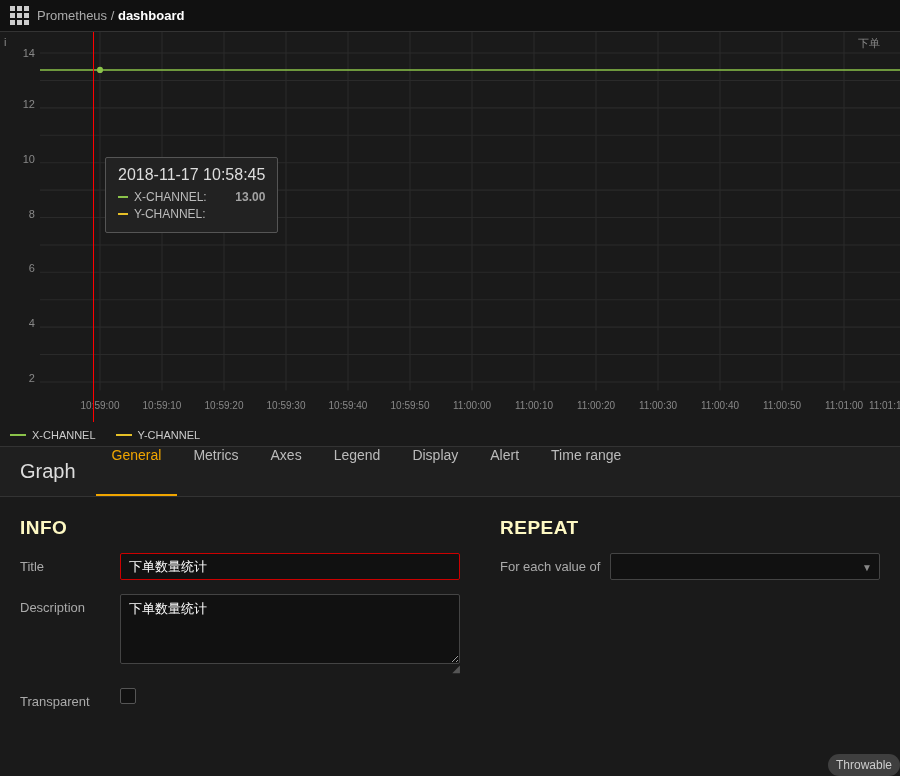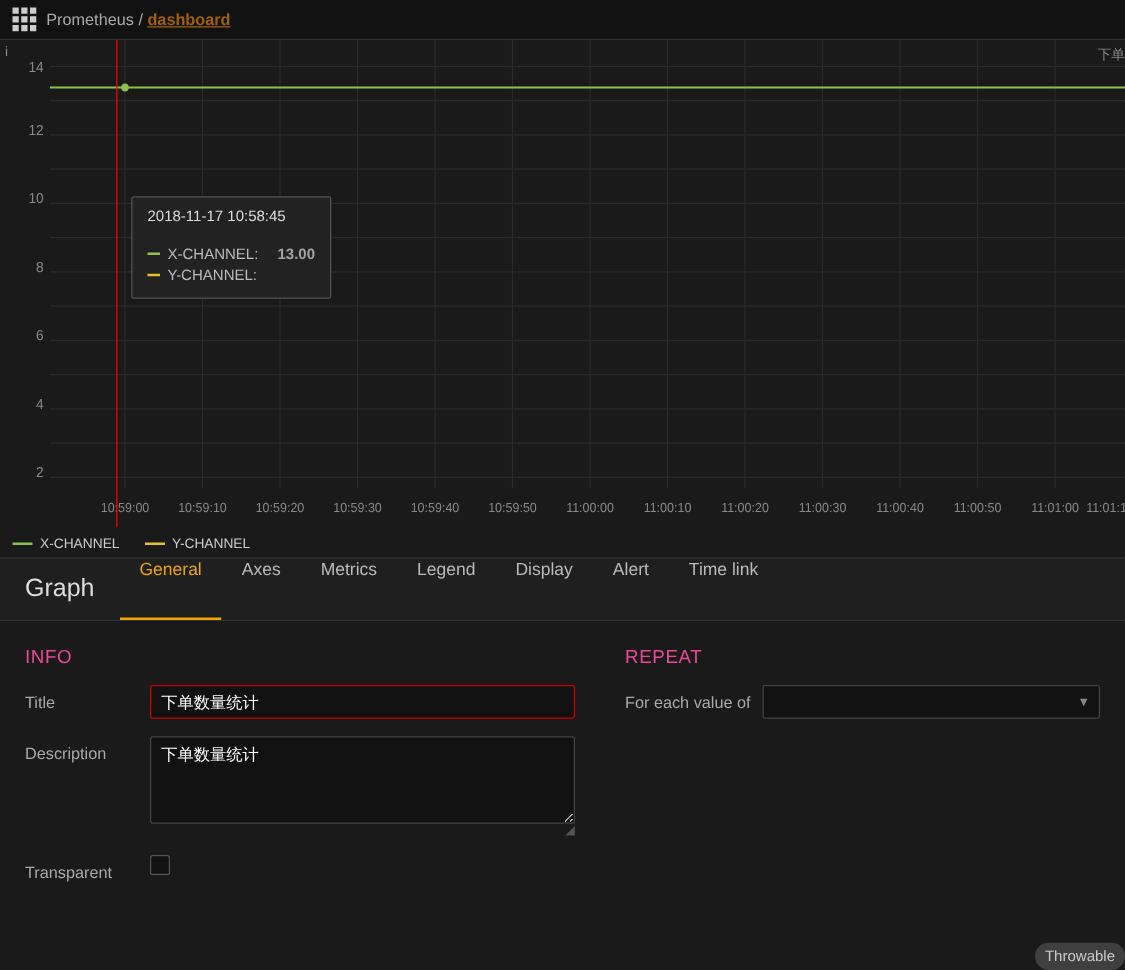--- a/index.html
+++ b/index.html
@@ -32,21 +32,21 @@
     .top-nav .grid-icon span {
       background: #ccc;
       width: 5px;
       height: 5px;
     }
     .top-nav .breadcrumb {
       color: #aaa;
       font-size: 13px;
     }
     .top-nav .breadcrumb a { color: #aaa; text-decoration: none; text-align: right; }
-    .top-nav .breadcrumb .current { color: #a16207; font-weight: bold; text-decoration: underline; }
+    .top-nav .breadcrumb .current { color: #ffffff; font-weight: bold; }
 
     
     .chart-wrapper {
       background: #1a1a1a;
       position: relative;
       height: 415px;
       border-bottom: 1px solid #333;
     }
     .chart-canvas {
       width: 100%;
@@ -57,21 +57,21 @@
     .chart-top-label {
       position: absolute;
       top: 4px;
       left: 4px;
       font-size: 11px;
       color: #888;
     }
     .chart-top-right {
       position: absolute;
       top: 4px;
-      right: 0;
+      right: 20px;
       font-size: 11px;
       color: #888;
     }
 
     
     .chart-svg {
       width: 100%;
       height: 100%;
     }
 
@@ -83,22 +83,22 @@
       background: #222;
       border: 1px solid #555;
       padding: 8px 12px;
       border-radius: 2px;
       font-size: 12px;
       color: #ddd;
       z-index: 10;
       min-width: 160px;
     }
     .tooltip-box .tt-time {
-      margin-bottom: 16px;
-      font-size: 12px;
+      margin-bottom: 6px;
+      font-size: 16px;
     }
     .tooltip-box .tt-row {
       display: flex;
       align-items: center;
       gap: 6px;
       margin-bottom: 3px;
     }
     .tooltip-box .tt-color {
       width: 10px;
       height: 2px;
@@ -178,24 +178,24 @@
       padding: 20px;
       gap: 40px;
       min-height: 260px;
     }
 
     
     .left-panel {
       flex: 1;
     }
     .section-title {
-      font-size: 15px;
-      color: #ec4899;
+      font-size: 19px;
+      color: #fef9c3;
       margin-bottom: 14px;
-      font-weight: normal;
+      font-weight: bold;
       text-transform: uppercase;
       letter-spacing: 0.5px;
     }
     .form-row {
       display: flex;
       align-items: flex-start;
       margin-bottom: 14px;
     }
     .form-label {
       width: 100px;
@@ -465,36 +465,36 @@
   </div>
 </div>
 
 <div class="tabs-section">
   <span class="panel-title">Graph</span>
   <div class="tabs-list">
     <div class="tab-item active">
       <span>General</span>
     </div>
     <div class="tab-item">
+      <span>Metrics</span>
+    </div>
+    <div class="tab-item">
       <span>Axes</span>
-    </div>
-    <div class="tab-item">
-      <span>Metrics</span>
     </div>
     <div class="tab-item">
       <span>Legend</span>
     </div>
     <div class="tab-item">
       <span>Display</span>
     </div>
     <div class="tab-item">
       <span>Alert</span>
     </div>
     <div class="tab-item">
-      <span>Time link</span>
+      <span>Time range</span>
     </div>
   </div>
 </div>
 
 <div class="content-area">
 
   <div class="left-panel">
     <div class="section-title">Info</div>
 
     <div class="form-row">

